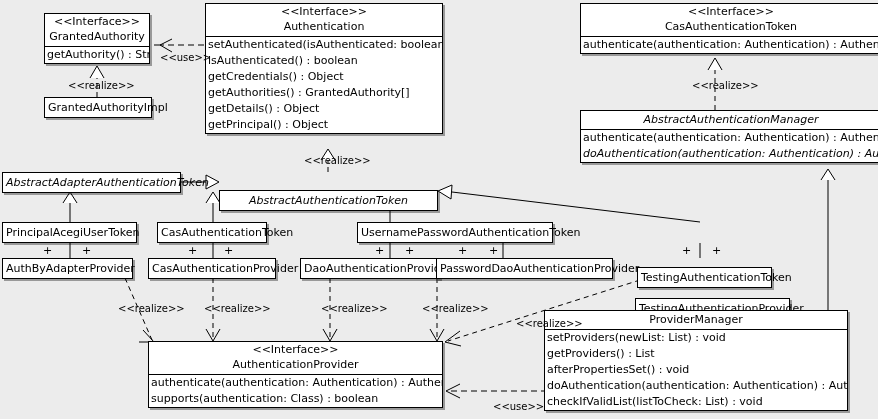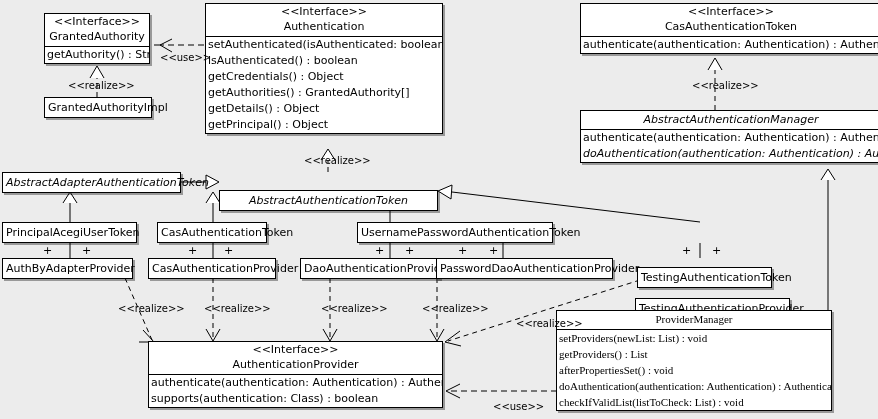--- a/index.html
+++ b/index.html
@@ -270,21 +270,21 @@
     <div class="hdr">
       <div class="stereo">&lt;&lt;Interface&gt;&gt;</div>
       <div class="cname">AuthenticationProvider</div>
     </div>
     <div class="compart">
       <div class="m">authenticate(authentication: Authentication) : Authentication</div>
       <div class="m">supports(authentication: Class) : boolean</div>
     </div>
   </div>
 
-  <div class="uml" style="left:556px;top:310px;width:276px;font-family:Liberation Serif, serif;">
+  <div class="uml" style="left:544px;top:310px;width:304px;">
     <div class="hdr">
       <div class="cname">ProviderManager</div>
     </div>
     <div class="compart">
       <div class="m">setProviders(newList: List) : void</div>
       <div class="m">getProviders() : List</div>
       <div class="m">afterPropertiesSet() : void</div>
       <div class="m">doAuthentication(authentication: Authentication) : Authentication</div>
       <div class="m">checkIfValidList(listToCheck: List) : void</div>
     </div>

